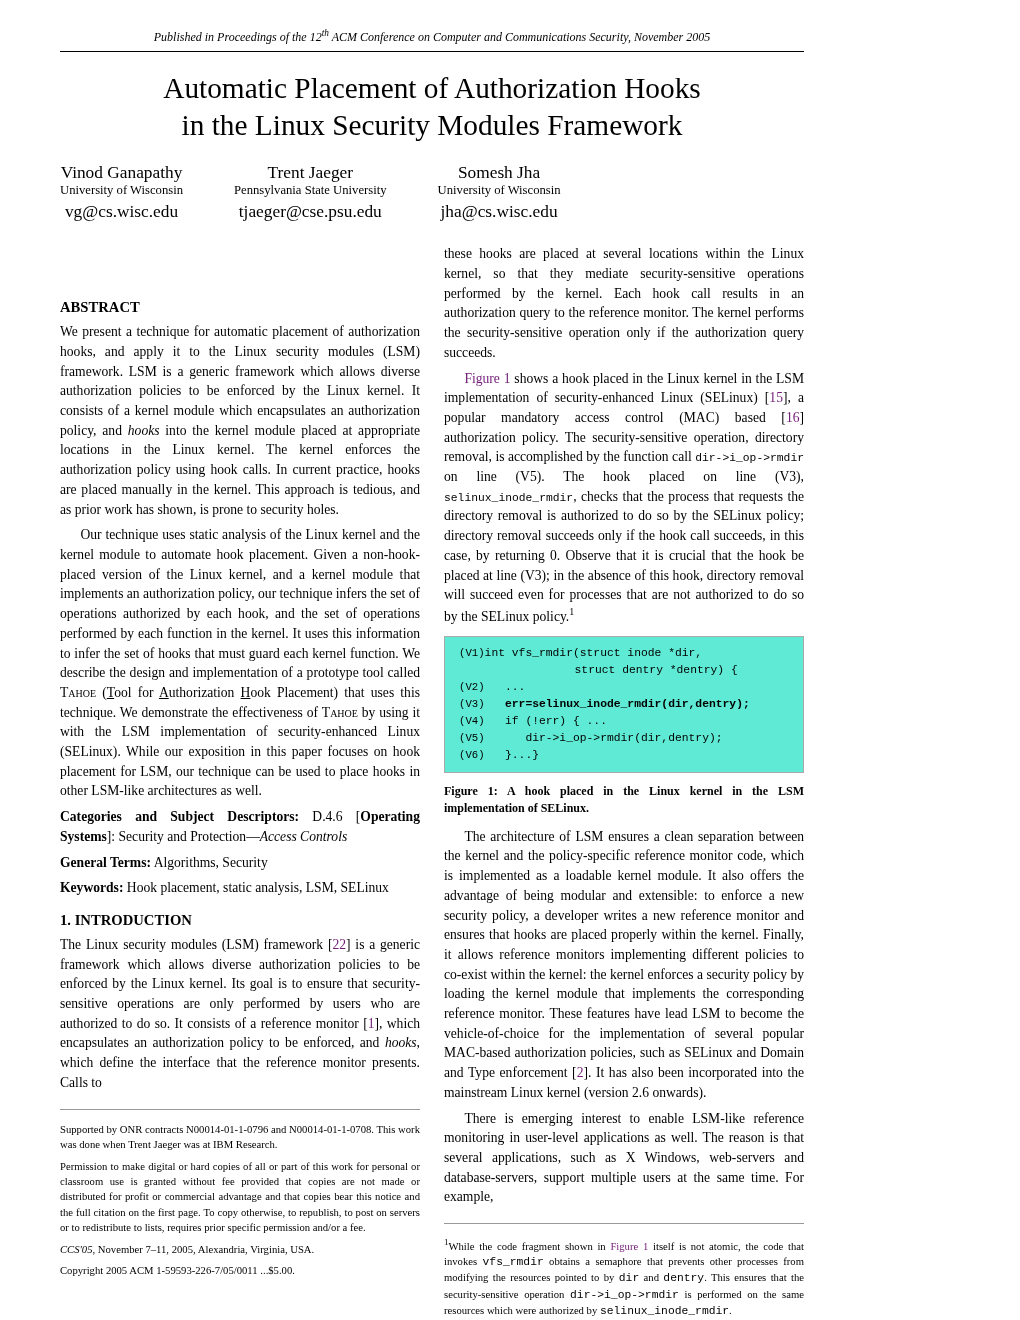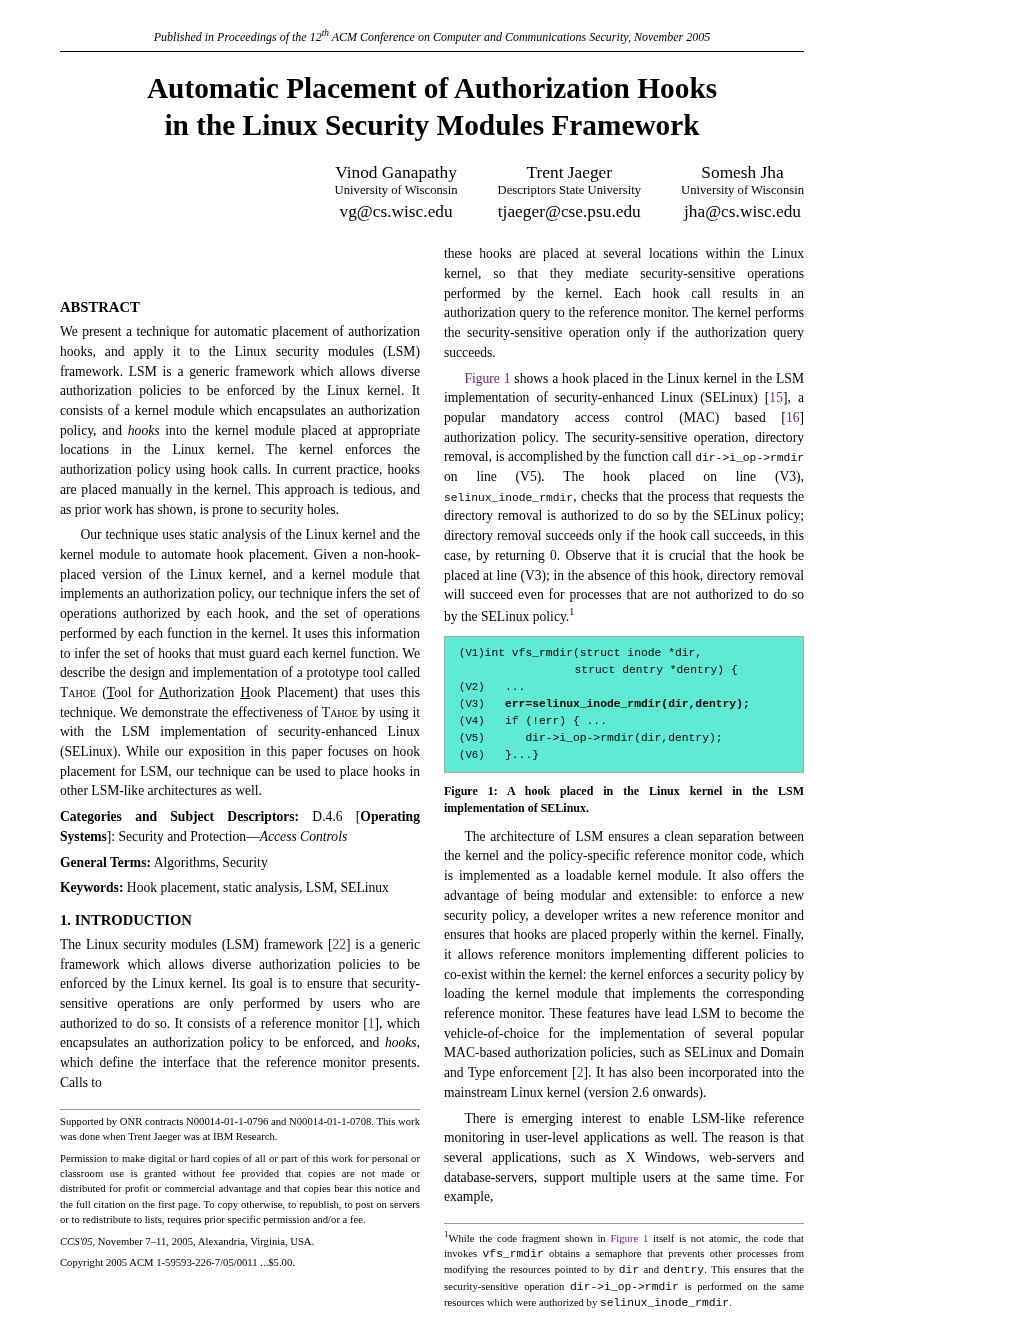--- a/index.html
+++ b/index.html
@@ -25,28 +25,28 @@
       padding-bottom: 6px;
       margin-bottom: 18px;
     }
     .top-bar sup { font-size: 7pt; }
     .title-section {
       text-align: center;
       margin-bottom: 22px;
     }
     .paper-title {
       font-size: 22pt;
-      font-weight: bold;
+      font-weight: normal;
       line-height: 1.25;
       margin-bottom: 20px;
     }
     .authors-row {
       display: flex;
-      justify-content: flex-end;
-      gap: 40px;
+      justify-content: flex-start;
+      gap: 51px;
       margin-bottom: 3px;
     }
     .author-block {
       text-align: center;
     }
     .author-name {
       font-size: 13pt;
       display: block;
     }
     .author-affil {
@@ -106,21 +106,21 @@
     .figure-caption {
       font-size: 9pt;
       line-height: 1.4;
       margin-top: 4px;
       margin-bottom: 10px;
     }
     .figure-caption .bold { font-weight: bold; }
     .footnote-area {
       border-top: 1px solid #999;
       margin-top: 16px;
-      padding-top: 4px;
+      padding-top: 12px;
       font-size: 8pt;
       line-height: 1.4;
     }
     .footnote-area p { font-size: 8pt; }
     sup.ref { font-size: 7.5pt; }
     .keywords-line { margin-top: 4px; }
   </style>
 </head>
 <body>
 
@@ -134,21 +134,21 @@
     <div class="paper-title">Automatic Placement of Authorization Hooks<br>in the Linux Security Modules Framework</div>
 
     <div class="authors-row">
       <div class="author-block">
         <span class="author-name">Vinod Ganapathy</span>
         <span class="author-affil">University of Wisconsin</span>
         <span class="author-email">vg@cs.wisc.edu</span>
       </div>
       <div class="author-block">
         <span class="author-name">Trent Jaeger</span>
-        <span class="author-affil">Descriptors State University</span>
+        <span class="author-affil">Pennsylvania State University</span>
         <span class="author-email">tjaeger@cse.psu.edu</span>
       </div>
       <div class="author-block">
         <span class="author-name">Somesh Jha</span>
         <span class="author-affil">University of Wisconsin</span>
         <span class="author-email">jha@cs.wisc.edu</span>
       </div>
     </div>
   </div>
 

